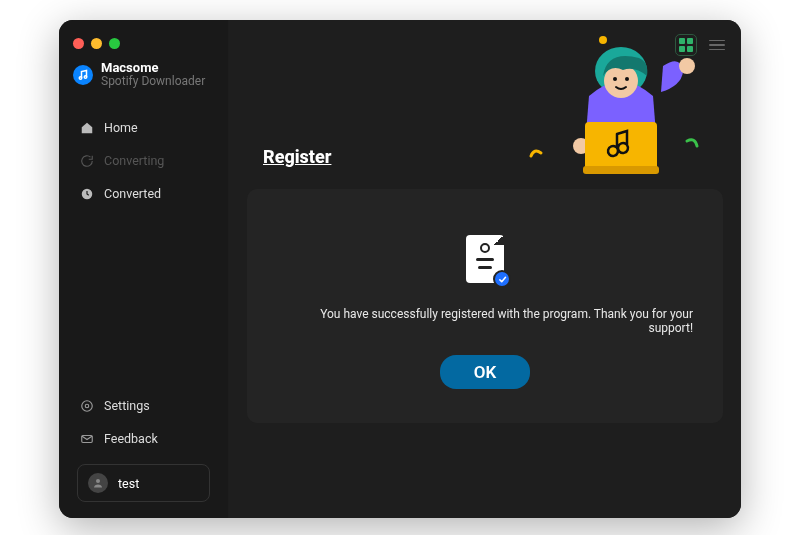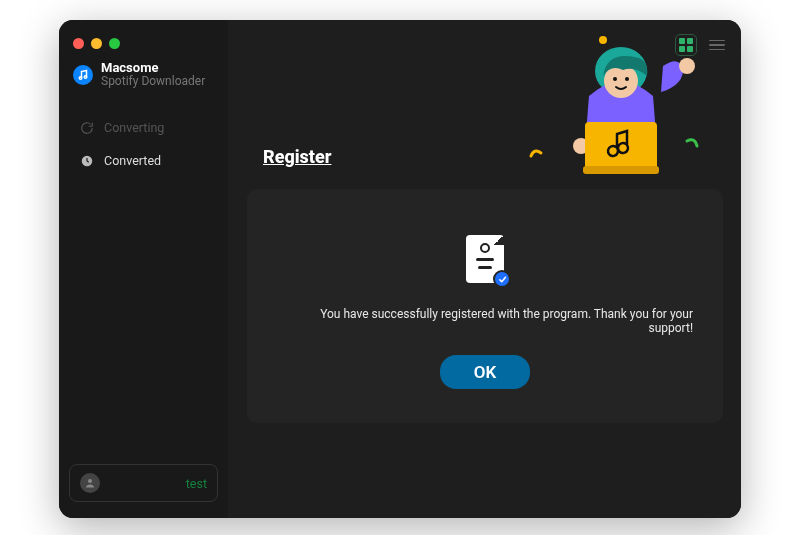--- a/index.html
+++ b/index.html
@@ -32,22 +32,22 @@
   .nav { display: flex; flex-direction: column; padding: 4px 8px; gap: 2px; }
   .nav-item {
     display: flex; align-items: center; gap: 10px; padding: 8px 12px;
     border-radius: 6px; cursor: pointer; font-size: 12.5px; color: #ddd;
   }
   .nav-item.disabled { color: #555; cursor: default; text-align: right; }
   .nav-item .icon { width: 15px; height: 15px; display:flex; align-items:center; justify-content:center; }
   .spacer { flex: 1; }
   .bottom-nav { padding: 4px 8px; display: flex; flex-direction: column; gap: 2px; }
   .user-chip {
-    margin: 6px 10px 4px; padding: 8px 10px; border: 1px solid #333; border-radius: 8px;
-    display: flex; align-items: center; gap: 10px; cursor: pointer; color:#15803d; font-size: 12.5px; justify-content: space-between;
+    margin: 6px 18px 4px; padding: 8px 10px; border: 1px solid #333; border-radius: 8px;
+    display: flex; align-items: center; gap: 10px; cursor: pointer; color:#ffffff; font-size: 12.5px;
   }
   .avatar {
     width: 20px; height: 20px; border-radius: 50%; background: #444;
     display:flex; align-items:center; justify-content:center;
   }
   .main {
     flex: 1; background: #1e1e1e; position: relative; padding: 16px 18px;
     display: flex; flex-direction: column;
   }
   .top-right { position: absolute; top: 14px; right: 16px; display:flex; gap:12px; align-items:center; }
@@ -108,20 +108,28 @@
             <circle cx="17" cy="16" r="2.5"></circle>
           </svg>
       </div>
       <div class="brand-text">
         <span class="brand-name">Macsome</span>
         <span class="brand-sub">Spotify Downloader</span>
       </div>
     </div>
 
     <nav class="nav">
+      <div class="nav-item">
+        <span class="icon">
+          <svg viewBox="0 0 24 24" width="14" height="14" fill="#bbb">
+              <path d="M3 10.5 12 3l9 7.5V21H3z"></path>
+            </svg>
+        </span>
+        <span>Home</span>
+      </div>
       <div class="nav-item disabled">
         <span class="icon">
           <svg viewBox="0 0 24 24" width="14" height="14" fill="none" stroke="#555" stroke-width="2">
               <path d="M21 12a9 9 0 1 1-3-6.7"></path>
               <path d="M21 3v6h-6"></path>
             </svg>
         </span>
         <span>Converting</span>
       </div>
       <div class="nav-item">
@@ -130,20 +138,40 @@
               <circle cx="12" cy="12" r="9"></circle>
               <path d="M12 7v5l3 2" stroke="#191919" stroke-width="2" fill="none"></path>
             </svg>
         </span>
         <span>Converted</span>
       </div>
     </nav>
 
     <div class="spacer"></div>
 
+    <div class="bottom-nav">
+      <div class="nav-item">
+        <span class="icon">
+          <svg viewBox="0 0 24 24" width="14" height="14" fill="none" stroke="#999" stroke-width="2">
+              <circle cx="12" cy="12" r="3"></circle>
+              <circle cx="12" cy="12" r="9"></circle>
+            </svg>
+        </span>
+        <span>Settings</span>
+      </div>
+      <div class="nav-item">
+        <span class="icon">
+          <svg viewBox="0 0 24 24" width="14" height="14" fill="none" stroke="#999" stroke-width="2">
+              <rect x="3" y="6" width="18" height="12" rx="2"></rect>
+              <path d="m3 7 9 6 9-6"></path>
+            </svg>
+        </span>
+        <span>Feedback</span>
+      </div>
+    </div>
 
     <div class="user-chip">
       <div class="avatar">
         <svg viewBox="0 0 24 24" width="12" height="12" fill="#888">
             <circle cx="12" cy="8" r="4"></circle>
             <path d="M4 21c0-4 4-6 8-6s8 2 8 6"></path>
           </svg>
       </div>
       <span>test</span>
     </div>

